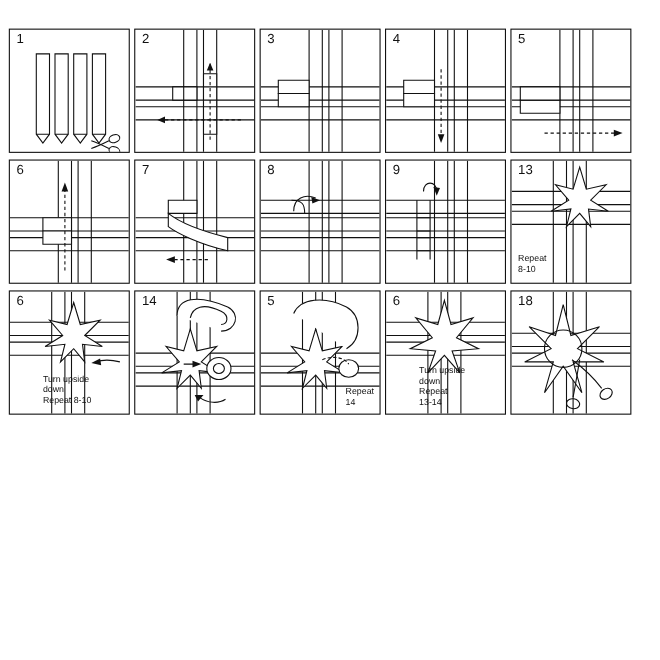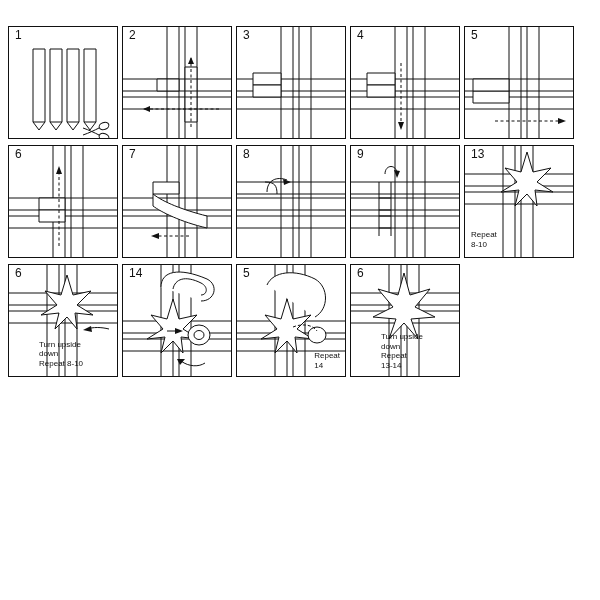--- a/index.html
+++ b/index.html
@@ -349,15 +349,34 @@
           <path d="M0 46 L110 46 M0 58 L110 58"></path>
           <path d="M53 8 L59 30 L79 24 L64 42 L84 52 L60 54 L67 74 L53 58 L38 74 L45 54 L22 52 L42 42 L27 24 L47 30 Z" fill="#fff"></path>
         </g>
       </svg>
       <span class="cap cap-d">Turn upside
 down
 Repeat
 13-14</span>
     </div>
 
+    <div class="cell">
+      <span class="num">18</span>
+      <svg viewBox="0 0 110 113">
+        <g fill="none" stroke="#111" stroke-width="1">
+          <path d="M38 0 L38 113 M50 0 L50 113"></path>
+          <path d="M56 0 L56 113 M68 0 L68 113"></path>
+          <path d="M0 38 L110 38 M0 50 L110 50"></path>
+          <path d="M0 56 L110 56 M0 68 L110 68"></path>
+          <path d="M47 12 L54 40 L80 32 L60 52 L84 64 L56 64 L64 92 L47 68 L30 92 L38 64 L12 64 L36 52 L16 32 L40 40 Z" fill="#fff"></path>
+          <circle cx="47" cy="52" r="17"></circle>
+        </g>
+        <g fill="none" stroke="#111" stroke-width="1">
+          <path d="M55 62 C66 70 76 80 82 88"></path>
+          <path d="M62 62 C60 74 58 86 56 96"></path>
+          <ellipse cx="86" cy="93" rx="6" ry="4.5" transform="rotate(-35 86 93)"></ellipse>
+          <ellipse cx="56" cy="102" rx="6" ry="4.5" transform="rotate(10 56 102)"></ellipse>
+        </g>
+      </svg>
+    </div>
 
   </div>
 </div>
 
 </body></html>

